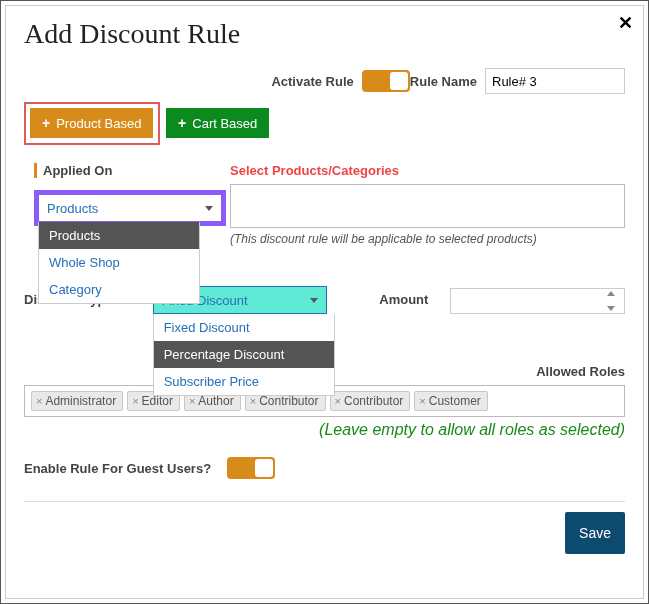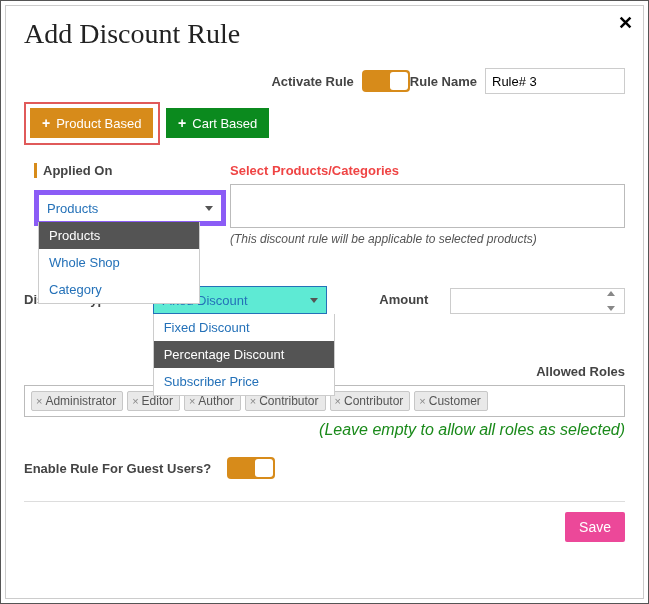--- a/index.html
+++ b/index.html
@@ -234,24 +234,24 @@
   .guest-row { margin-top: 18px; display: flex; align-items: center; }
   
   .footer {
     border-top: 1px solid #ddd;
     margin-top: 22px;
     padding-top: 10px;
     display: flex;
     justify-content: flex-end;
   }
   .save-btn {
-    background: #ec4899;
+    background: #0c4a6e;
     color: #fff;
     border: none;
-    height: 30px;
+    height: 42px;
     padding: 3px 14px;
     font-size: 14px;
     cursor: pointer;
     border-radius: 2px;
   }
 </style>
 </head>
 <body>
 
 <div class="modal-wrap">

